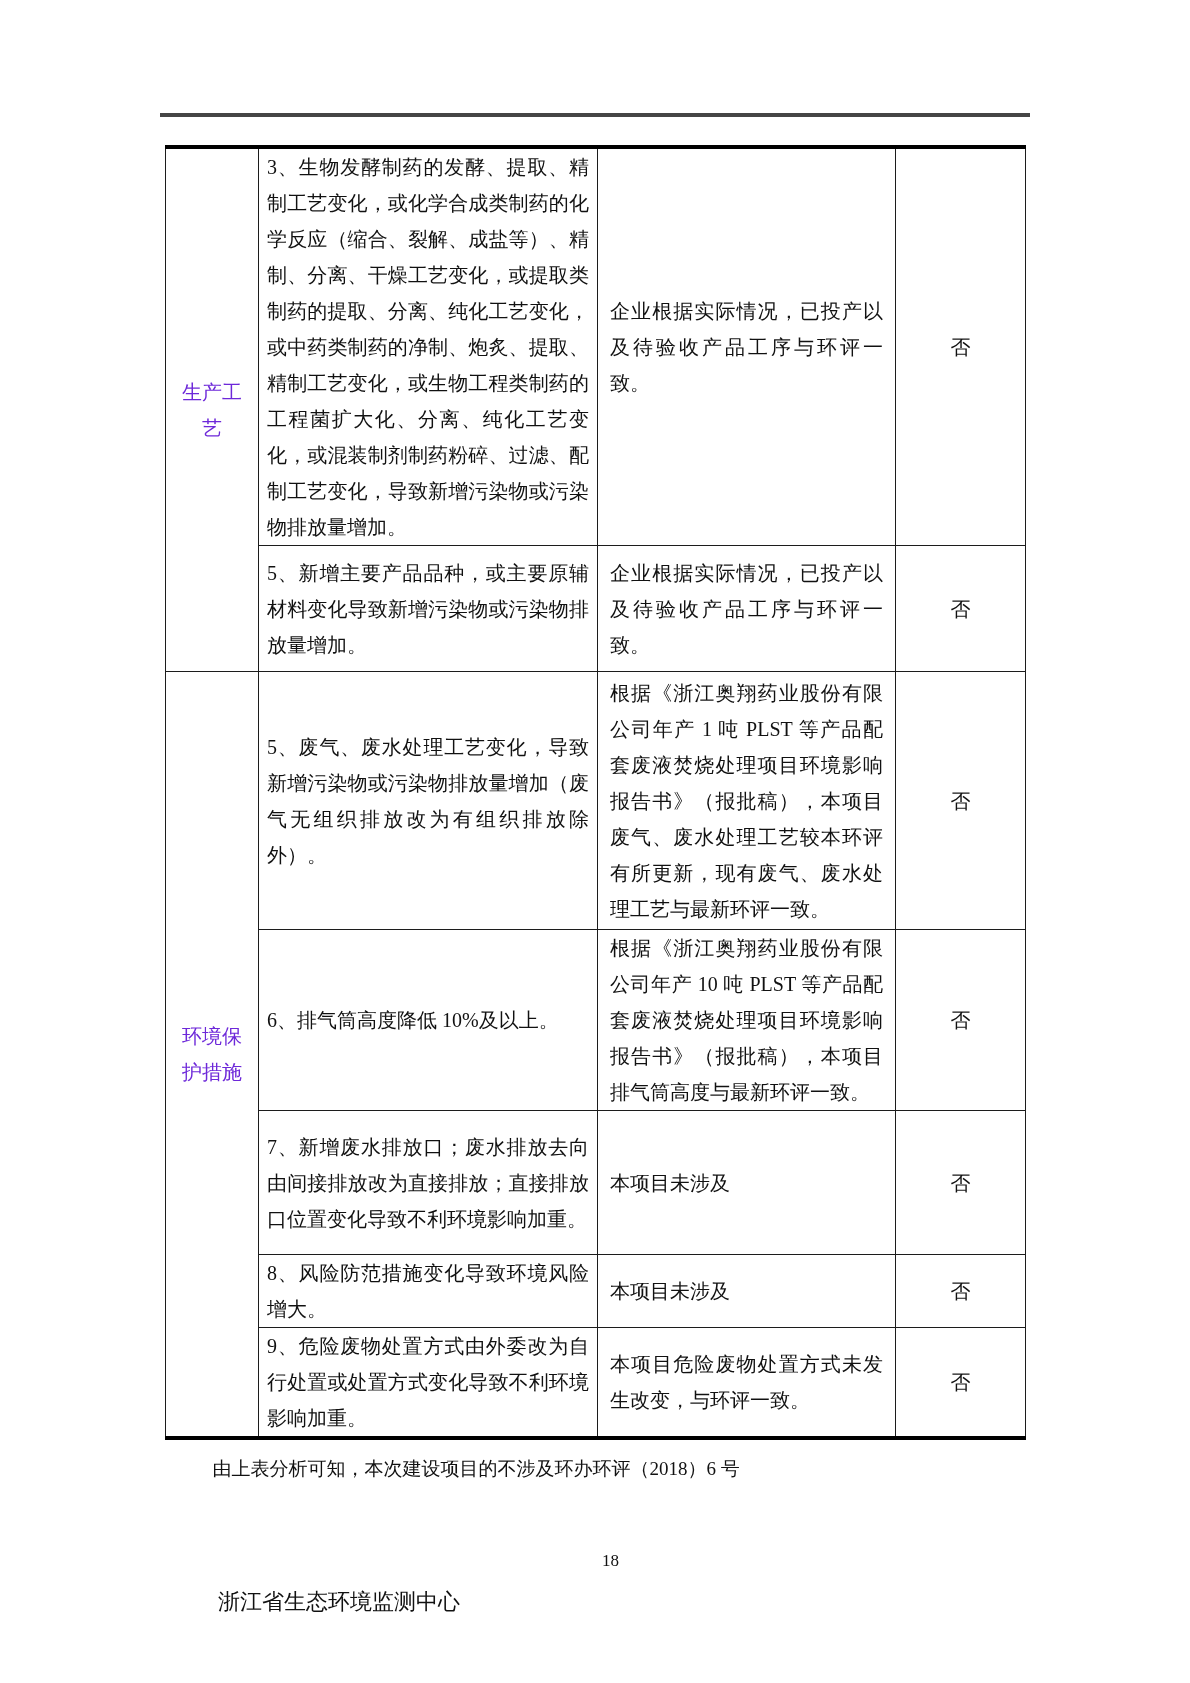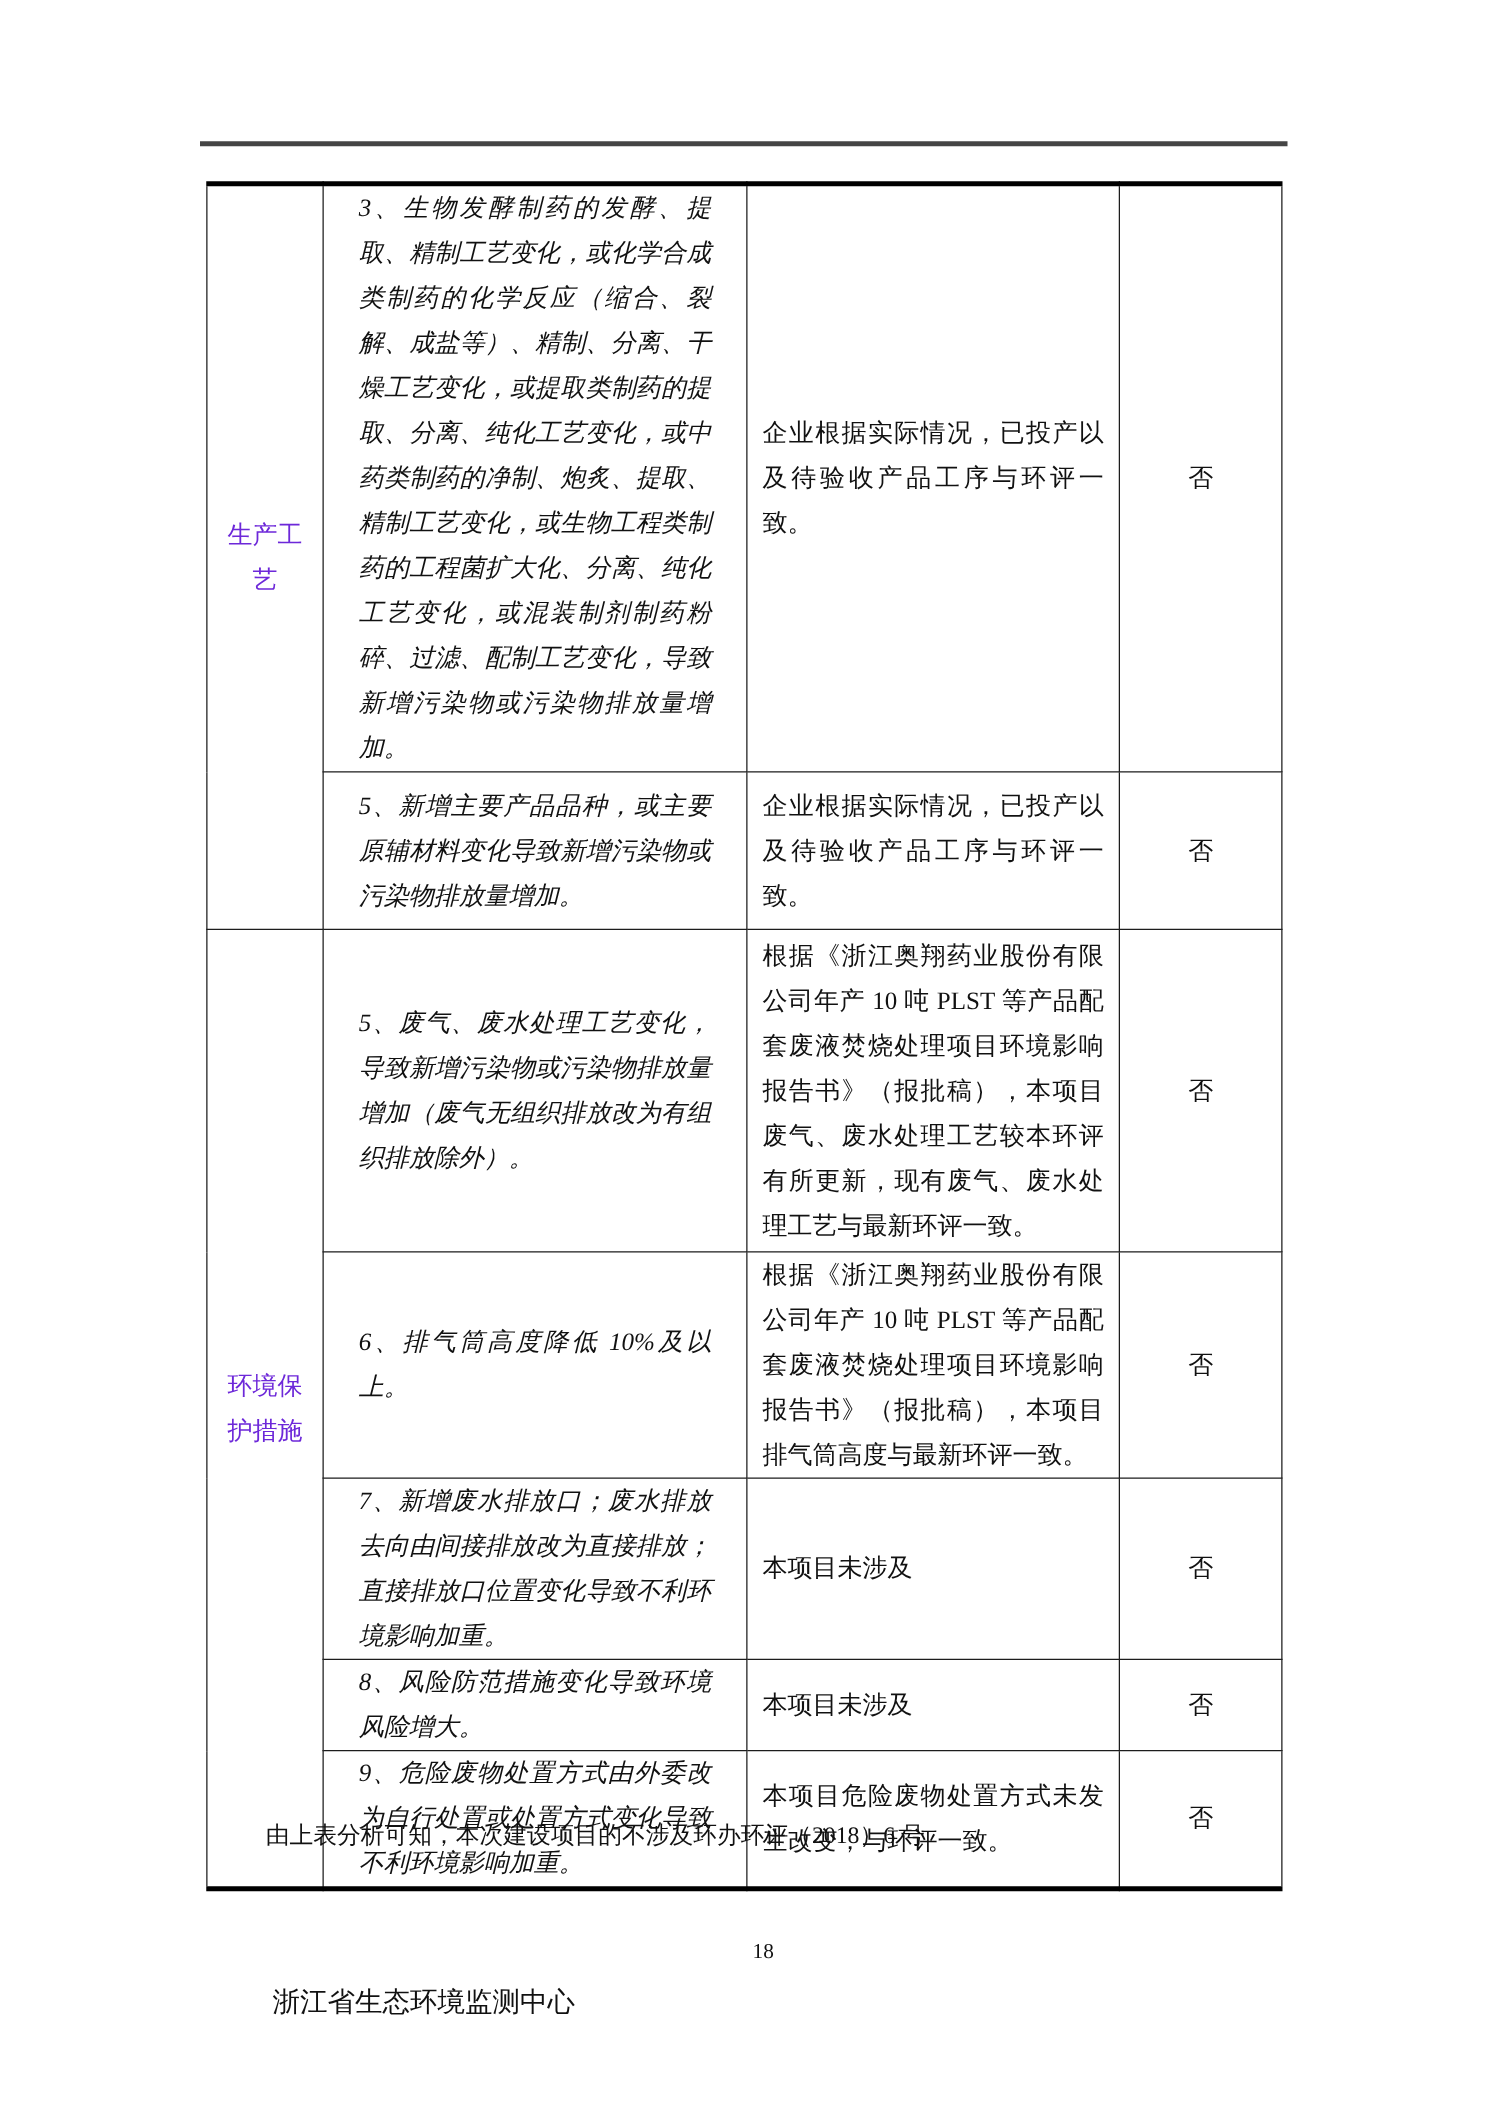--- a/index.html
+++ b/index.html
@@ -29,21 +29,21 @@
   }
   table.compliance td{
     border:1px solid #1c1c1c;
     font-size:20px;line-height:36px;vertical-align:middle;
     overflow:hidden;
   }
   td.label{
     border-left:none;text-align:center;padding:0 14px;color:#6d28d9;
   }
   td.item{
-    text-align:justify;padding:0 28px;color:#111;font-style:italic;
+    text-align:justify;padding:0 8px;color:#111;
   }
   td.note{
     text-align:justify;padding:0 12px;color:#111;
   }
   td.judge{
     border-right:none;text-align:center;color:#111;
   }
   tr.r3{height:396px;}
   tr.r4{height:126px;}
   tr.r5{height:258px;}
@@ -91,21 +91,21 @@
         <td class="judge">否</td>
       </tr>
       <tr class="r4">
         <td class="item">5、新增主要产品品种，或主要原辅材料变化导致新增污染物或污染物排放量增加。</td>
         <td class="note">企业根据实际情况，已投产以及待验收产品工序与环评一致。</td>
         <td class="judge">否</td>
       </tr>
       <tr class="r5">
         <td class="label" rowspan="5">环境保护措施</td>
         <td class="item">5、废气、废水处理工艺变化，导致新增污染物或污染物排放量增加（废气无组织排放改为有组织排放除外）。</td>
-        <td class="note">根据《浙江奥翔药业股份有限公司年产 10 吨 PLST 等产品配套废液焚烧处理项目环境影响报告书》（报批稿），本项目废气、废水处理工艺较本环评有所更新，现有废气、废水处理工艺与最新环评一致。</td>
+        <td class="note">根据《浙江奥翔药业股份有限公司年产 1 吨 PLST 等产品配套废液焚烧处理项目环境影响报告书》（报批稿），本项目废气、废水处理工艺较本环评有所更新，现有废气、废水处理工艺与最新环评一致。</td>
         <td class="judge">否</td>
       </tr>
       <tr class="r6">
         <td class="item">6、排气筒高度降低 10%及以上。</td>
         <td class="note">根据《浙江奥翔药业股份有限公司年产 10 吨 PLST 等产品配套废液焚烧处理项目环境影响报告书》（报批稿），本项目排气筒高度与最新环评一致。</td>
         <td class="judge">否</td>
       </tr>
       <tr class="r7">
         <td class="item">7、新增废水排放口；废水排放去向由间接排放改为直接排放；直接排放口位置变化导致不利环境影响加重。</td>
         <td class="note">本项目未涉及</td>

